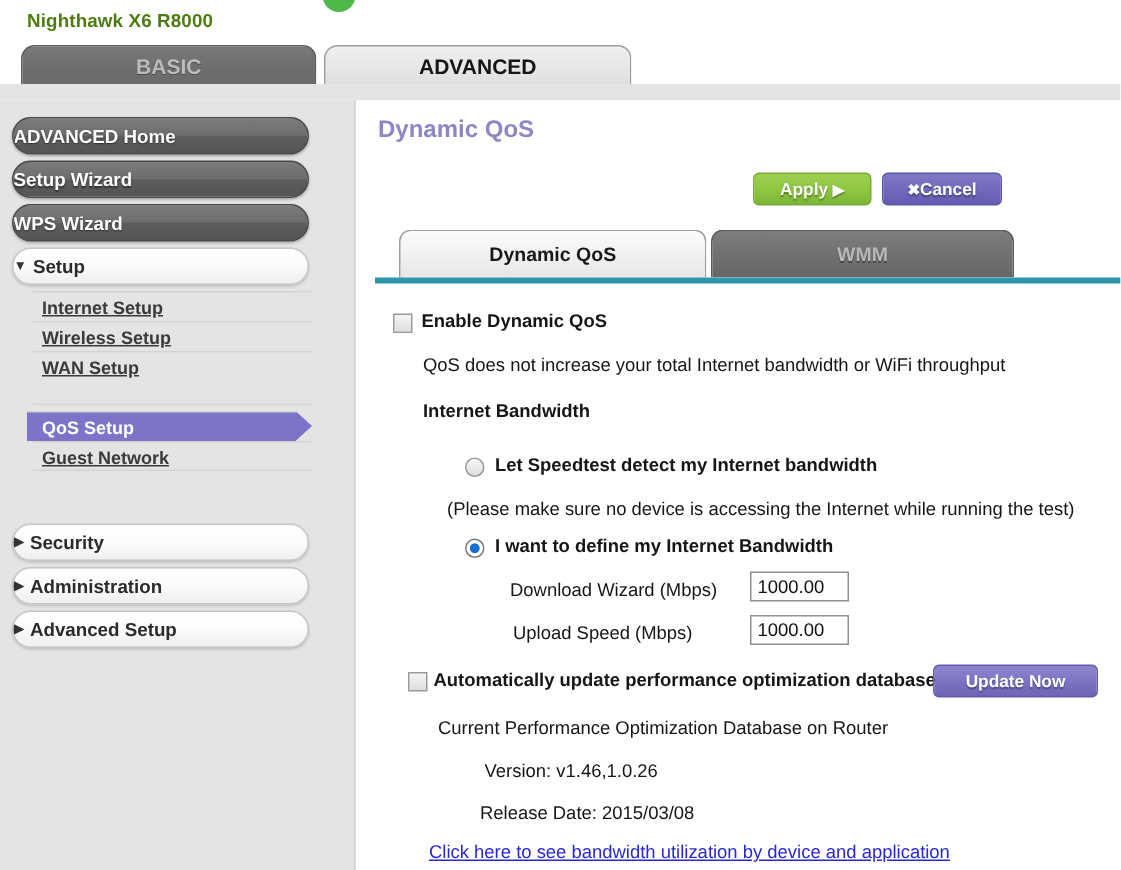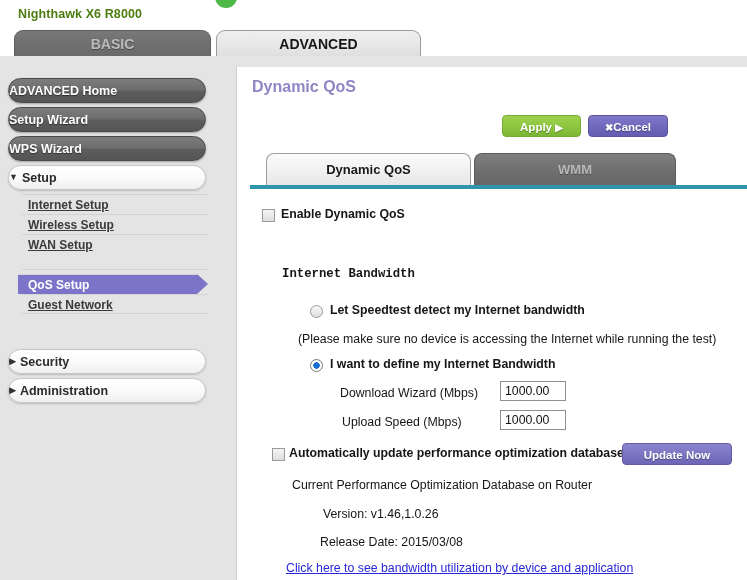--- a/index.html
+++ b/index.html
@@ -287,21 +287,21 @@
     position: absolute;
     font-size: 12.3px;
     color: #161616;
     white-space: nowrap;
   }
   .ftext.b { font-weight: bold; }
 
   #cb-enable      { left: 24px;  top: 142px; }
   #lbl-enable     { left: 43px;  top: 140px; }
   #txt-note1      { left: 44px;  top: 169px; }
-  #lbl-bandwidth  { left: 44px;  top: 200px; font-family: Liberation Mono, monospace; }
+  #lbl-bandwidth  { left: 44px;  top: 200px; }
 
   #rb-speedtest   { left: 72px;  top: 238px; }
   #lbl-speedtest  { left: 92px;  top: 236px; }
   #txt-note2      { left: 60px;  top: 265px; }
   #rb-define      { left: 72px;  top: 292px; }
   #lbl-define     { left: 92px;  top: 290px; }
 
   #lbl-download   { left: 102px; top: 319px; }
   #lbl-upload     { left: 104px; top: 348px; }
   .tinput {
@@ -399,20 +399,23 @@
   <div class="subitem" id="sub-guest">
     <span class="lbl">Guest Network</span>
   </div>
 
   <div class="navbtn light" id="nav-security">
     <span class="tri">▶</span><span>Security</span>
   </div>
   <div class="navbtn light" id="nav-admin">
     <span class="tri">▶</span><span>Administration</span>
   </div>
+  <div class="navbtn light" id="nav-advsetup">
+    <span class="tri">▶</span><span>Advanced Setup</span>
+  </div>
 </div>
 
 <div id="content">
 
   <div id="page-title">Dynamic QoS</div>
 
   <div class="actionbtn" id="btn-apply">
     <span>Apply</span>
     <span class="btn-icon">▶</span>
   </div>
@@ -422,20 +425,21 @@
 
   <div id="subtabs">
     <div class="subtab" id="subtab-dqos">Dynamic QoS</div>
     <div class="subtab" id="subtab-wmm">WMM</div>
   </div>
   <div id="teal-rule"></div>
 
   <div class="cb" id="cb-enable"></div>
   <div class="ftext b" id="lbl-enable">Enable Dynamic QoS</div>
 
+  <div class="ftext" id="txt-note1">QoS does not increase your total Internet bandwidth or WiFi throughput</div>
 
   <div class="ftext b" id="lbl-bandwidth">Internet Bandwidth</div>
 
   <div class="rb" id="rb-speedtest"></div>
   <div class="ftext b" id="lbl-speedtest">Let Speedtest detect my Internet bandwidth</div>
 
   <div class="ftext" id="txt-note2">(Please make sure no device is accessing the Internet while running the test)</div>
 
   <div class="rb on" id="rb-define"></div>
   <div class="ftext b" id="lbl-define">I want to define my Internet Bandwidth</div>

